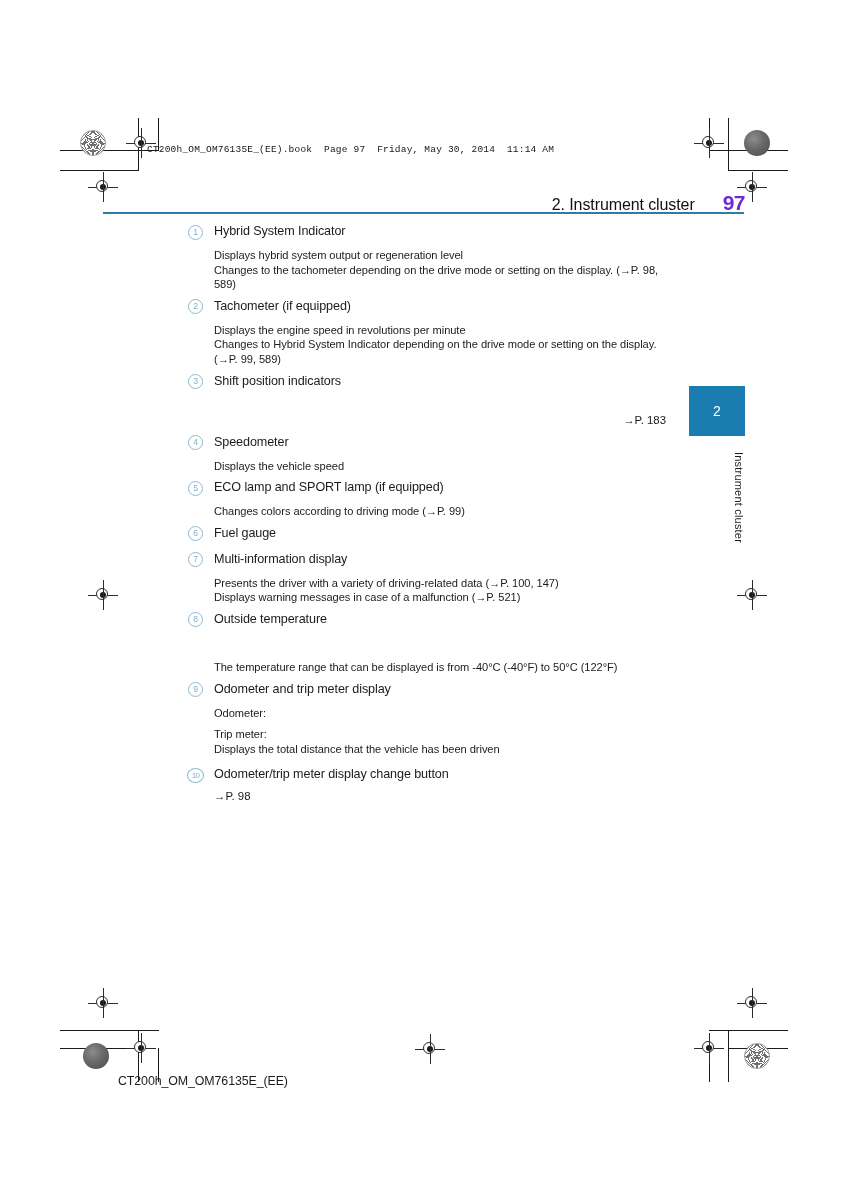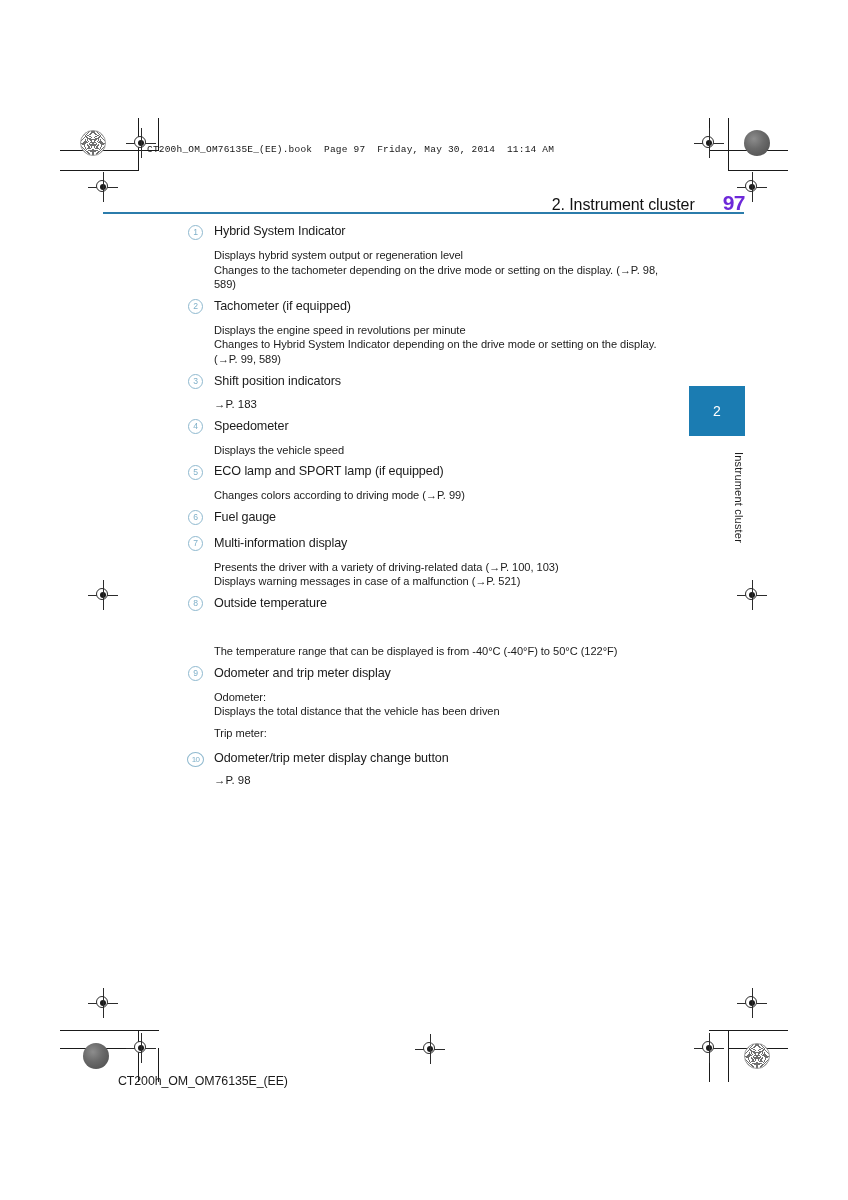--- a/index.html
+++ b/index.html
@@ -317,21 +317,21 @@
       <p class="para gap-top">Displays the engine speed in revolutions per minute</p>
       <p class="para">Changes to Hybrid System Indicator depending on the drive mode or setting on the display. (→P. 99, 589)</p>
     </div>
     <div class="block-gap-sm"></div>
 
     <div class="item">
       <div class="item-head">
         <span class="num">3</span>
         <span>Shift position indicators</span>
       </div>
-      <p class="ref" style="margin-top:6px;">→P. 183</p>
+      <p class="ref" style="margin-top:22px;text-align:right;">→P. 183</p>
     </div>
     <div class="block-gap-sm"></div>
 
     <div class="item">
       <div class="item-head">
         <span class="num">4</span>
         <span>Speedometer</span>
       </div>
       <p class="para gap-top">Displays the vehicle speed</p>
     </div>
@@ -352,42 +352,42 @@
         <span>Fuel gauge</span>
       </div>
     </div>
     <div class="block-gap-sm"></div>
 
     <div class="item">
       <div class="item-head">
         <span class="num">7</span>
         <span>Multi-information display</span>
       </div>
-      <p class="para gap-top">Presents the driver with a variety of driving-related data (→P. 100, 103)</p>
+      <p class="para gap-top">Presents the driver with a variety of driving-related data (→P. 100, 147)</p>
       <p class="para">Displays warning messages in case of a malfunction (→P. 521)</p>
     </div>
     <div class="block-gap-sm"></div>
 
     <div class="item">
       <div class="item-head">
         <span class="num">8</span>
         <span>Outside temperature</span>
       </div>
       <p class="para just gap-top">The temperature range that can be displayed is from -40°C (-40°F) to 50°C (122°F)</p>
     </div>
     <div class="block-gap-sm"></div>
 
     <div class="item">
       <div class="item-head">
         <span class="num">9</span>
         <span>Odometer and trip meter display</span>
       </div>
       <p class="para gap-top">Odometer:</p>
+      <p class="para gap-top">Trip meter:</p>
       <p class="para">Displays the total distance that the vehicle has been driven</p>
-      <p class="para gap-top">Trip meter:</p>
     </div>
     <div class="block-gap"></div>
 
     <div class="item">
       <div class="item-head">
         <span class="num wide">10</span>
         <span>Odometer/trip meter display change button</span>
       </div>
       <p class="ref" style="margin-top:5px;">→P. 98</p>
     </div>

